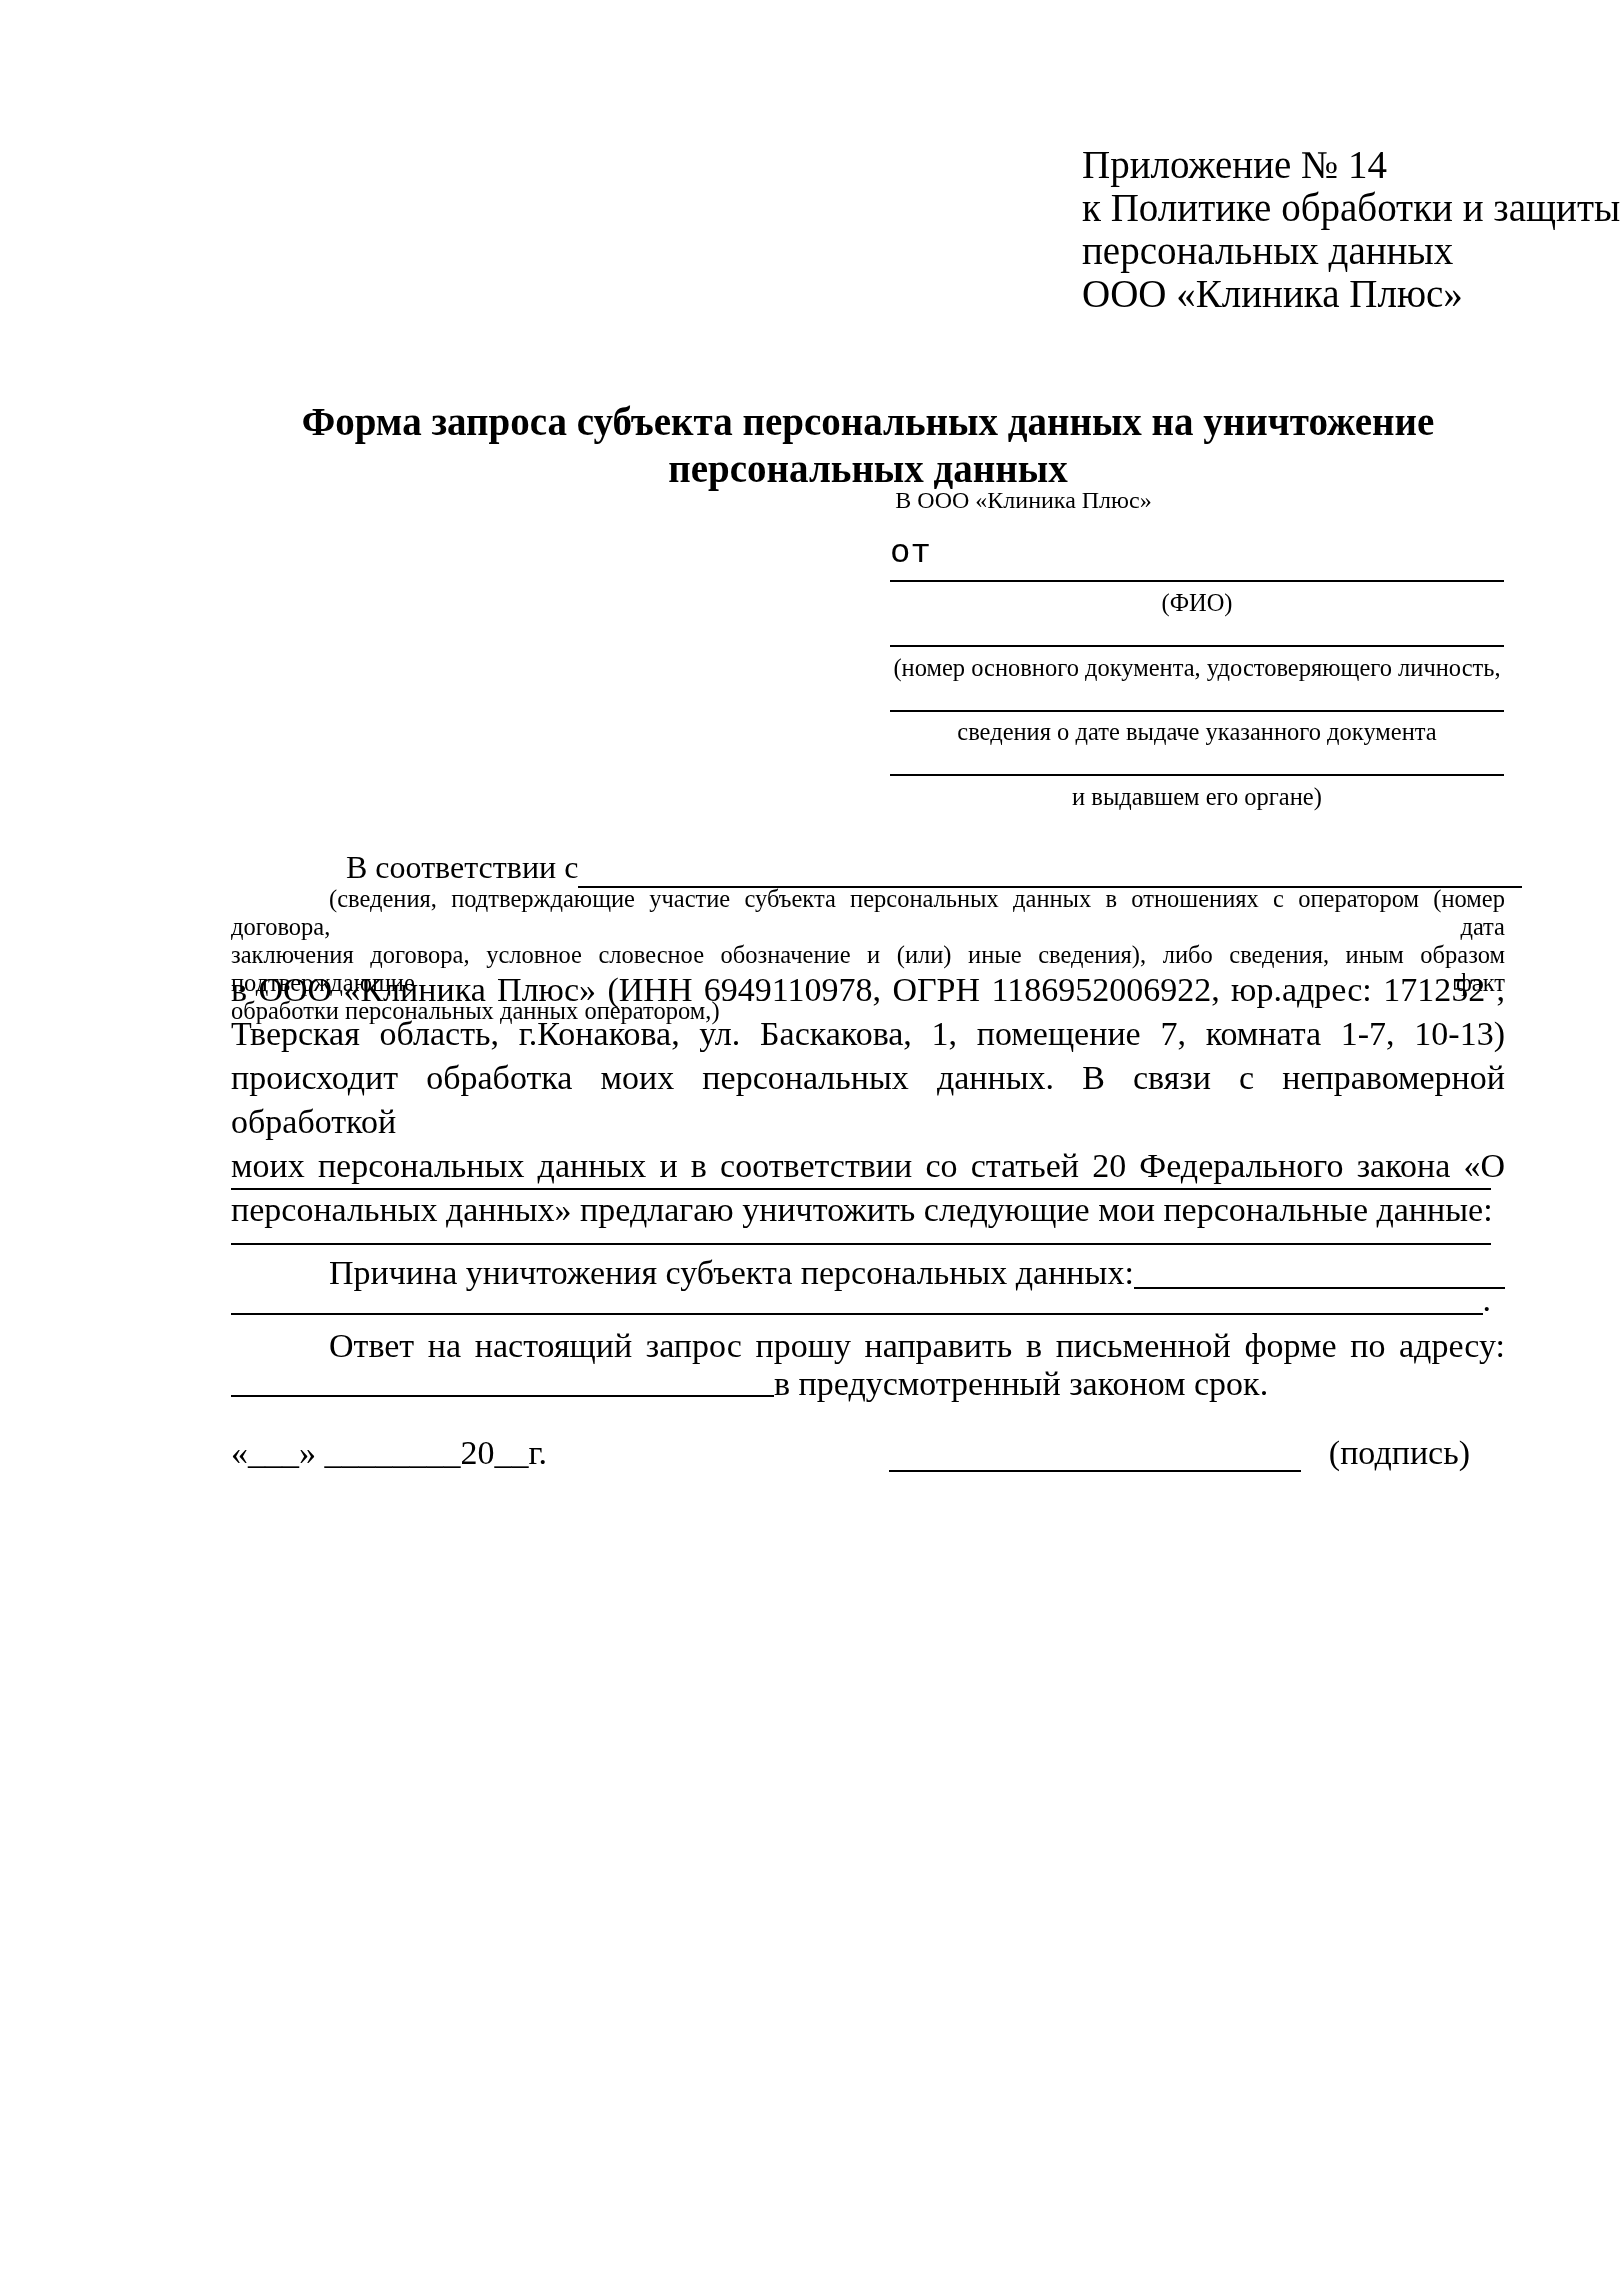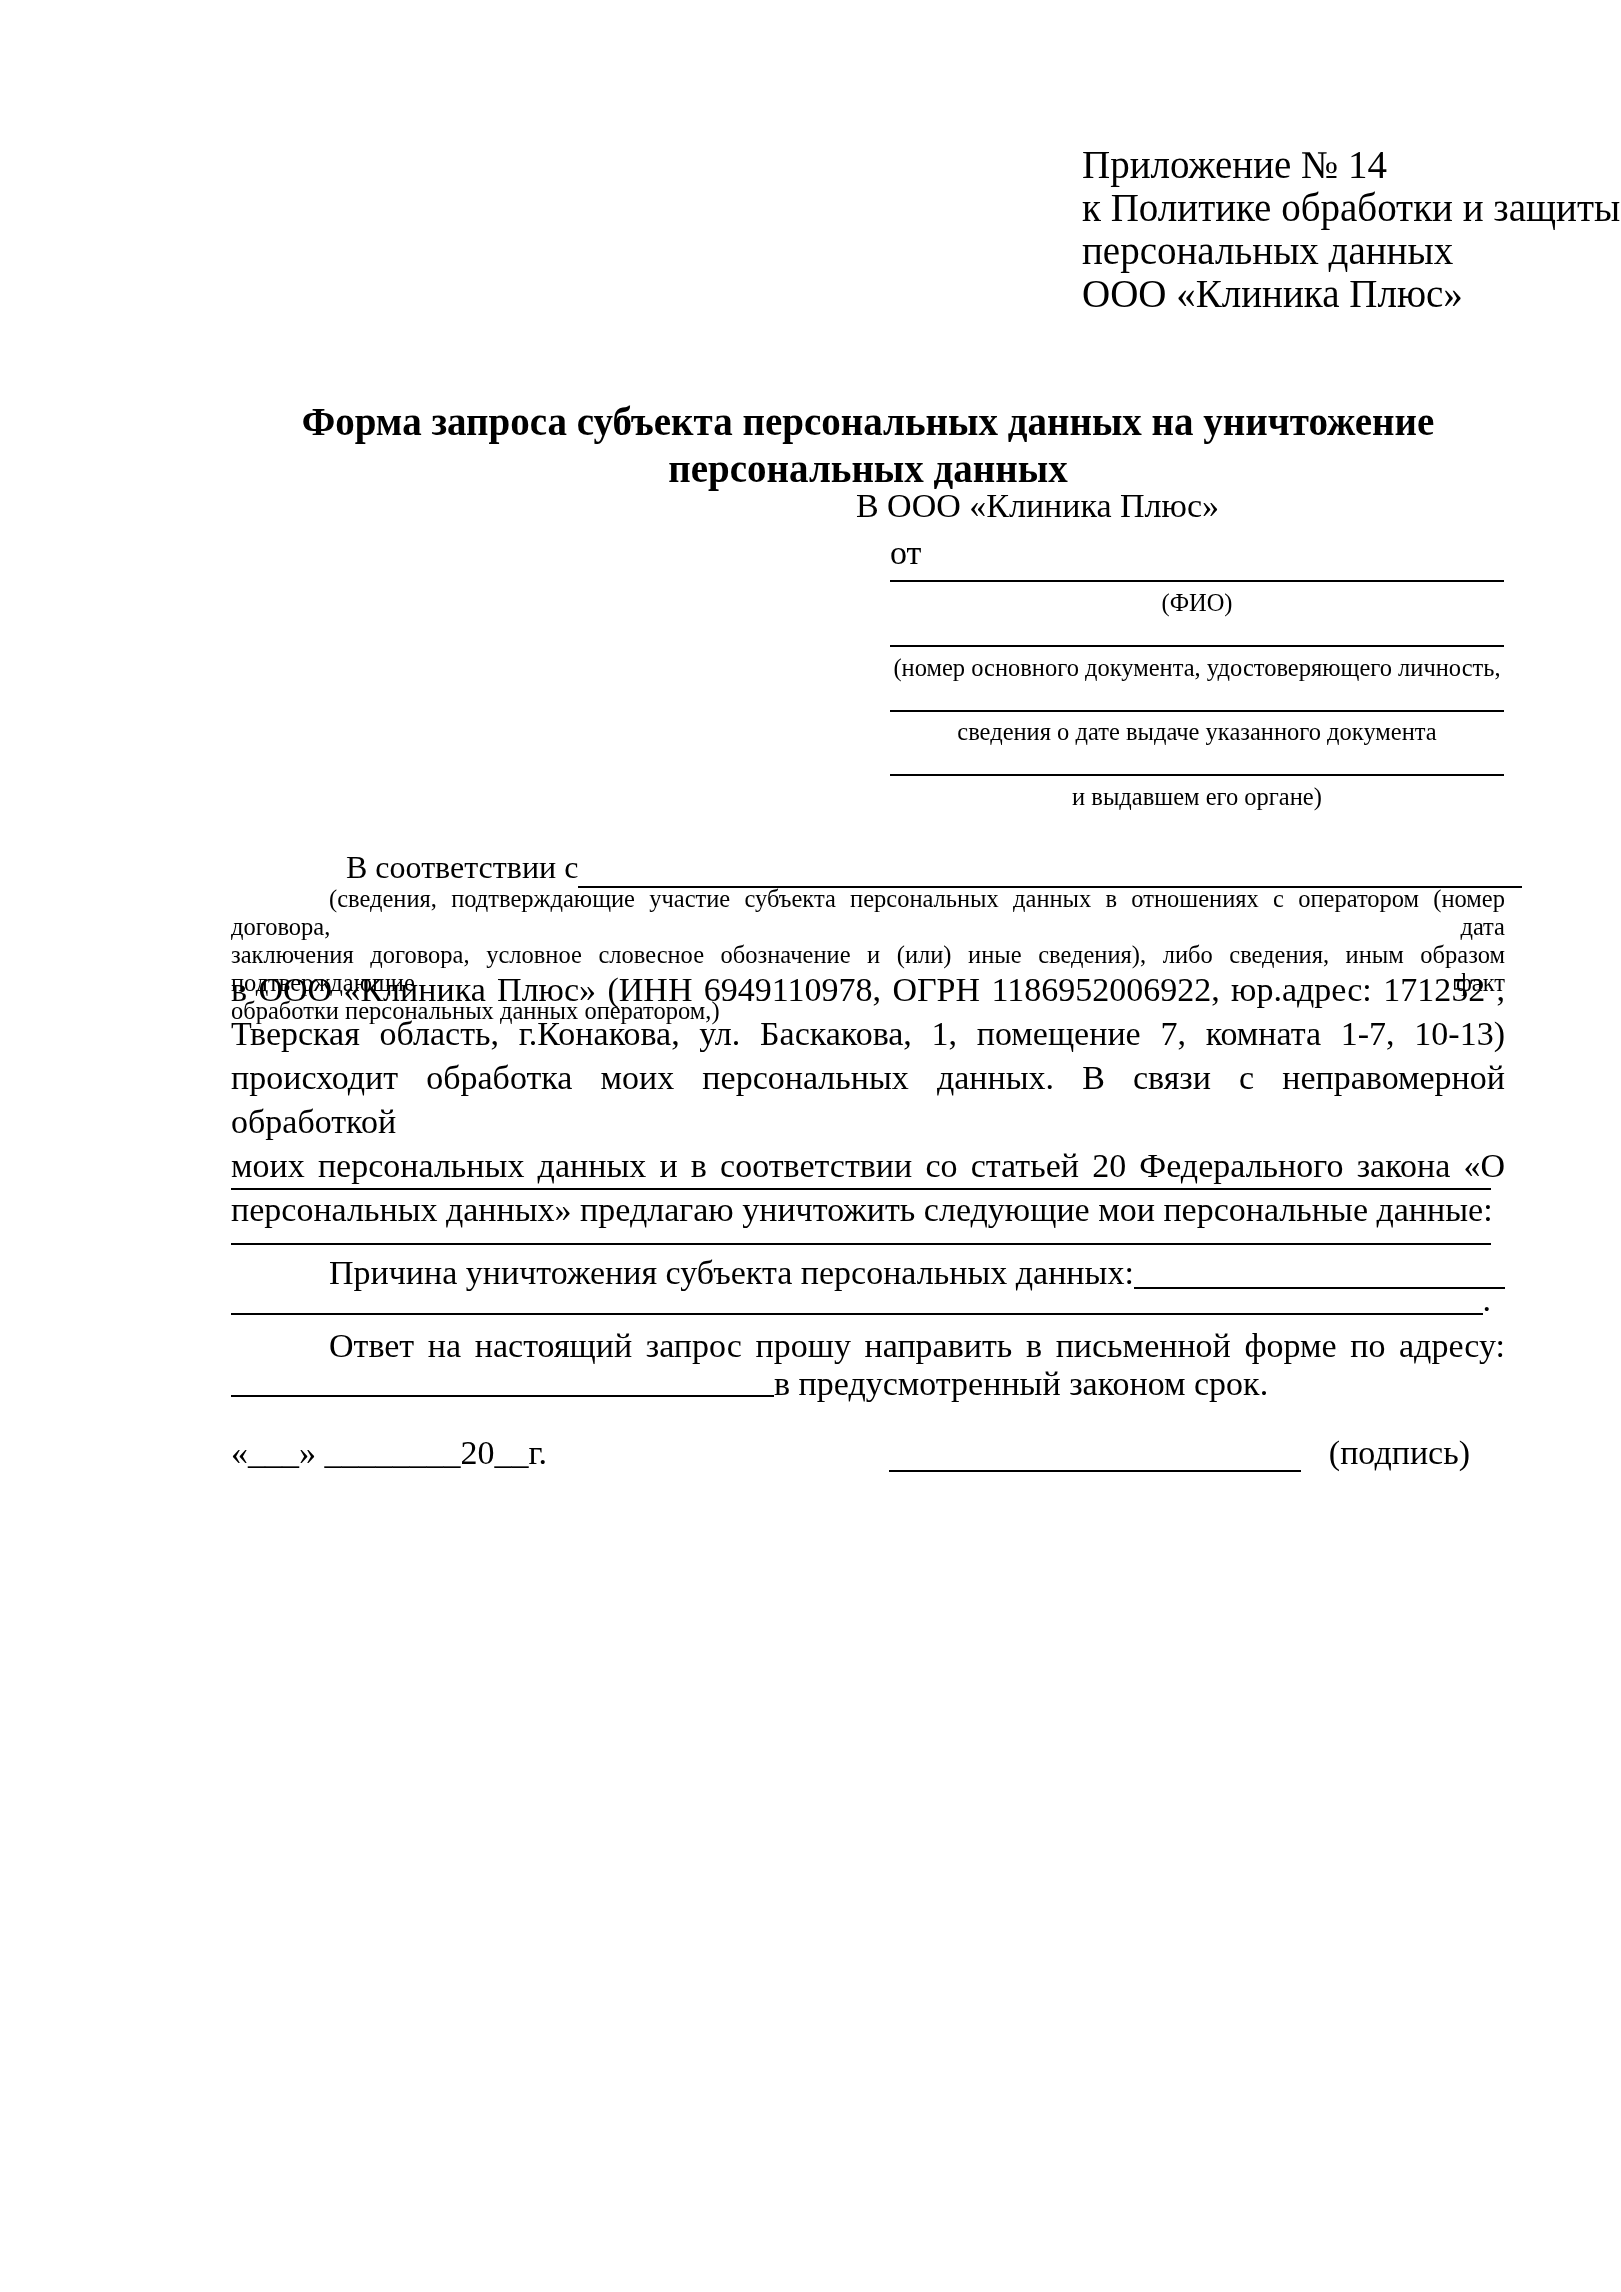--- a/index.html
+++ b/index.html
@@ -11,22 +11,22 @@
     font-family:"Liberation Serif", serif;
     color:#000000;
     overflow:hidden;
   }
   .abs { position:absolute; }
   
   .header-block { left:1082px; top:143px; font-size:39px; line-height:43px; white-space:nowrap; }
   
   .doc-title { left:231px; top:398px; width:1274px; text-align:center; font-weight:bold; font-size:39px; line-height:47px; }
   
-  .addressee { left:567px; top:487px; width:941px; text-align:center; font-size:34px; white-space:nowrap; }
-  .from-label { left:890px; top:534px; font-size:34px; }
+  .addressee { left:553px; top:487px; width:941px; text-align:center; font-size:24px; white-space:nowrap; }
+  .from-label { left:890px; top:534px; font-size:34px;font-family:Liberation Mono, monospace; }
   
   .frule { left:890px; width:614px; height:0; border-bottom:2.9px solid #000; }
   .fcap  { left:890px; width:614px; text-align:center; font-size:24.5px; line-height:27.4px; white-space:nowrap; }
   .r1 { top:580px; } .c1 { top:589px; }
   .r2 { top:645px; } .c2 { top:654px; }
   .r3 { top:710px; } .c3 { top:718px; }
   .r4 { top:774px; } .c4 { top:783px; }
   
   .accordance { left:248px; top:849px; width:1274px; height:39px; font-size:32px; display:flex; }
   .accordance .lead { padding-left:98px; white-space:nowrap; }

